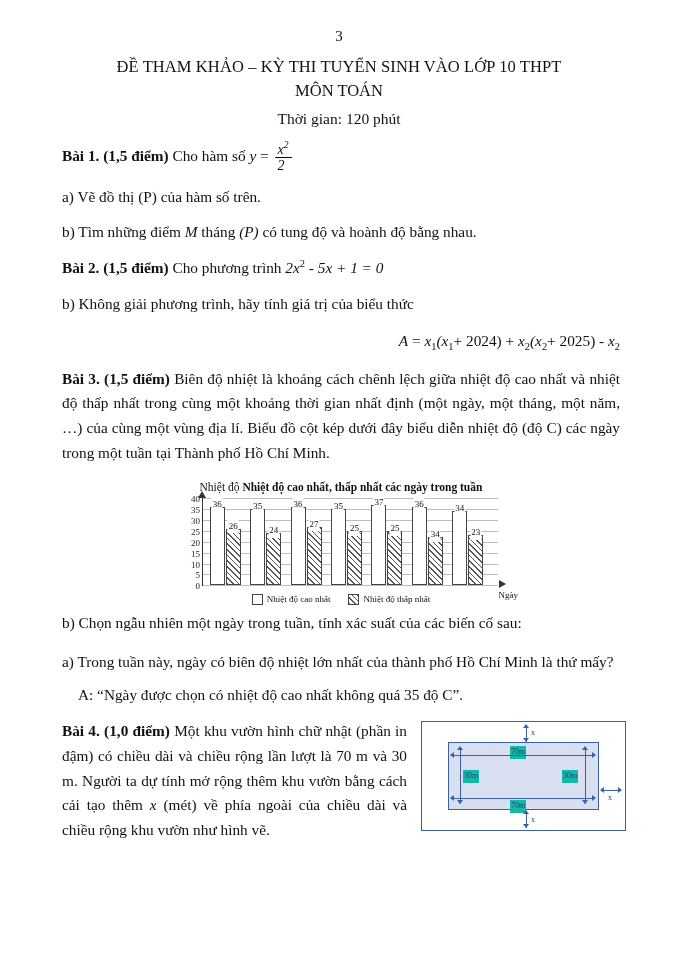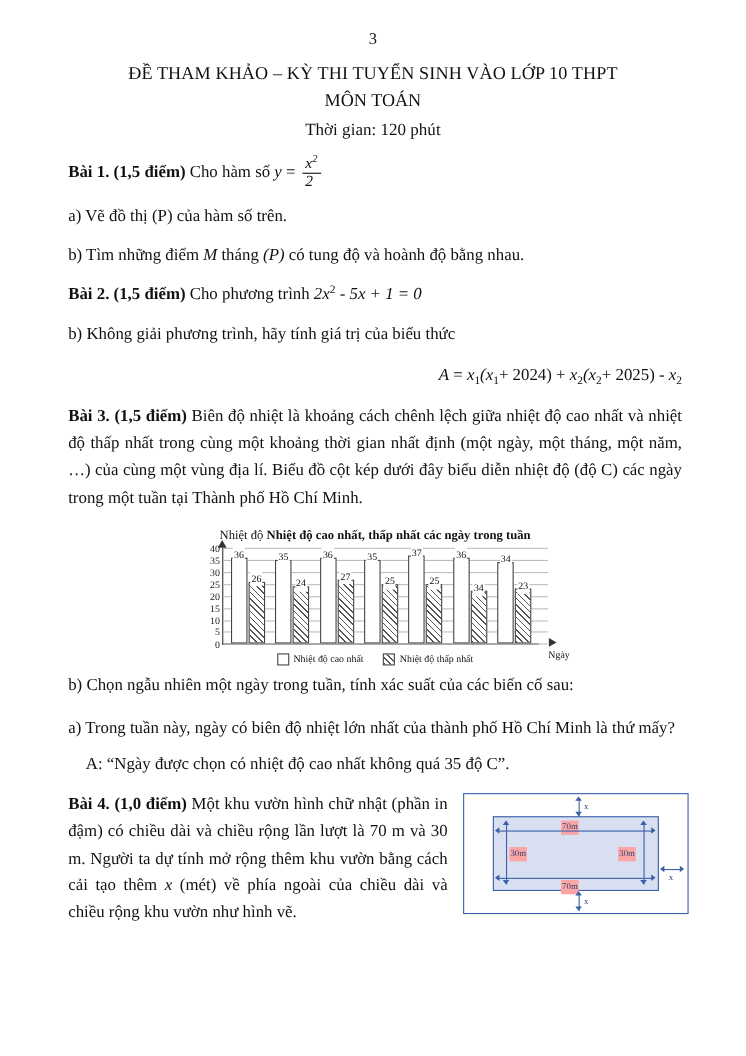--- a/index.html
+++ b/index.html
@@ -279,21 +279,21 @@
     box-sizing: border-box;
   }
   .fig-label {
     position: absolute;
     font-size: 8px;
     color: #2b3f73;
     background: #fff;
     padding: 0 1px;
   }
   .fig-label.onblue {
-    background: #fca5a5;
+    background: #14b8a6;
   }
   .fig-arrow-v {
     position: absolute;
     width: 1px;
     background: #3b5fa8;
   }
   .fig-arrow-h {
     position: absolute;
     height: 1px;
     background: #3b5fa8;

